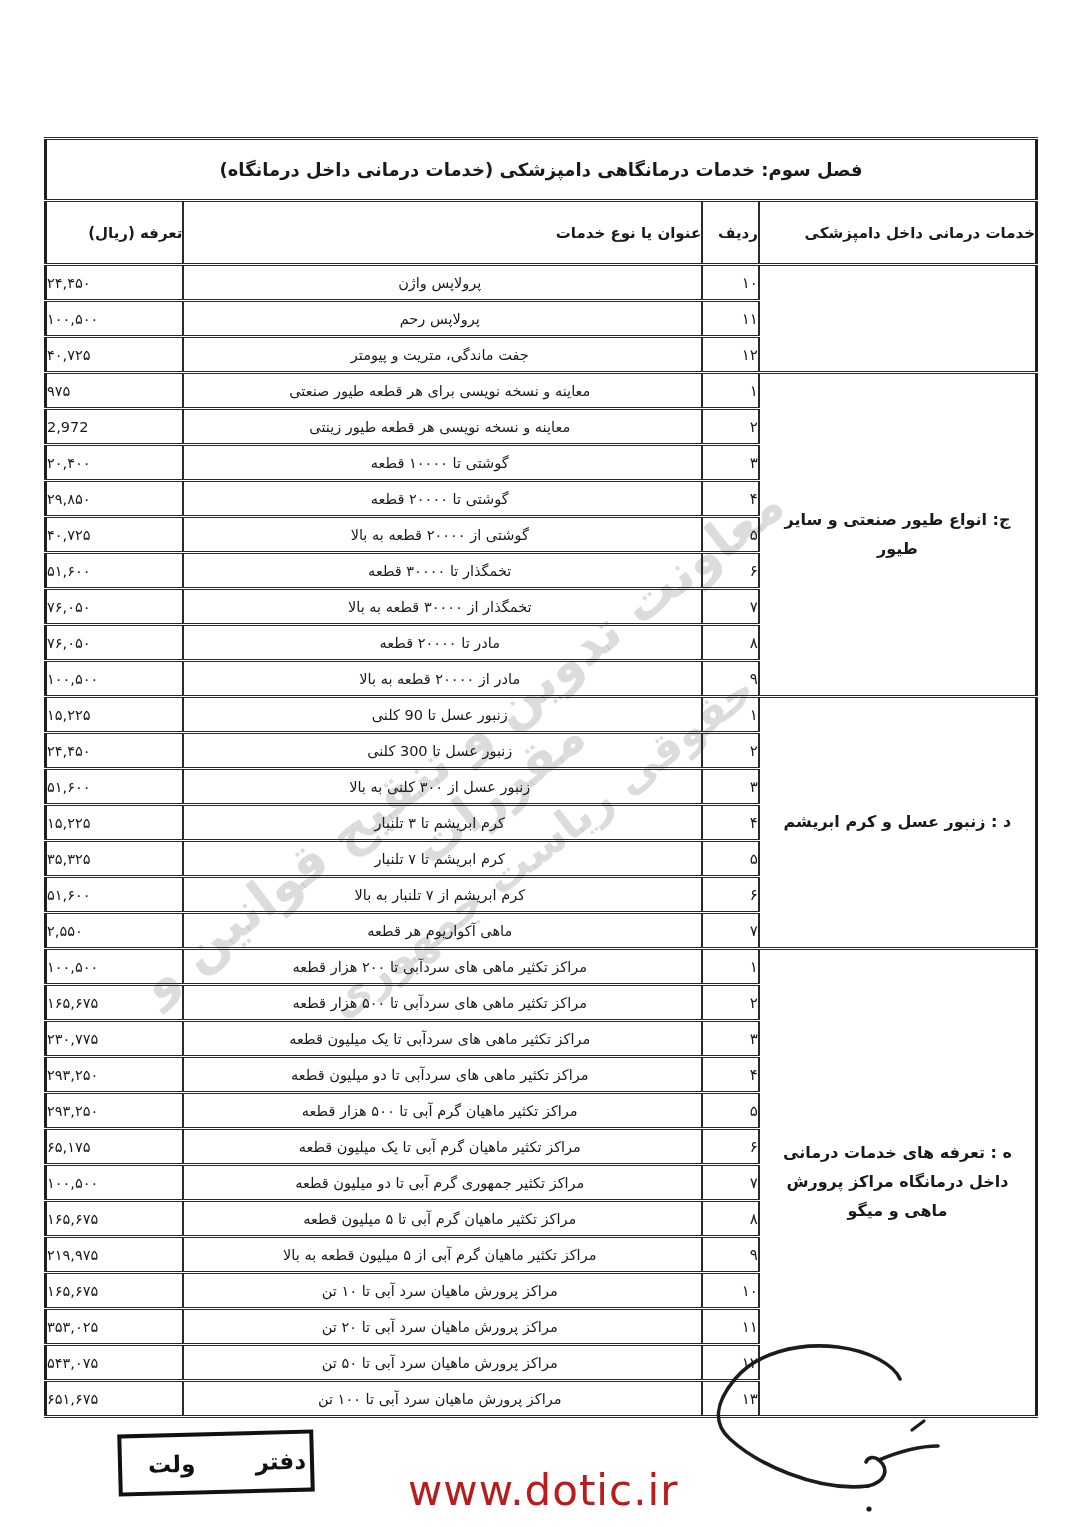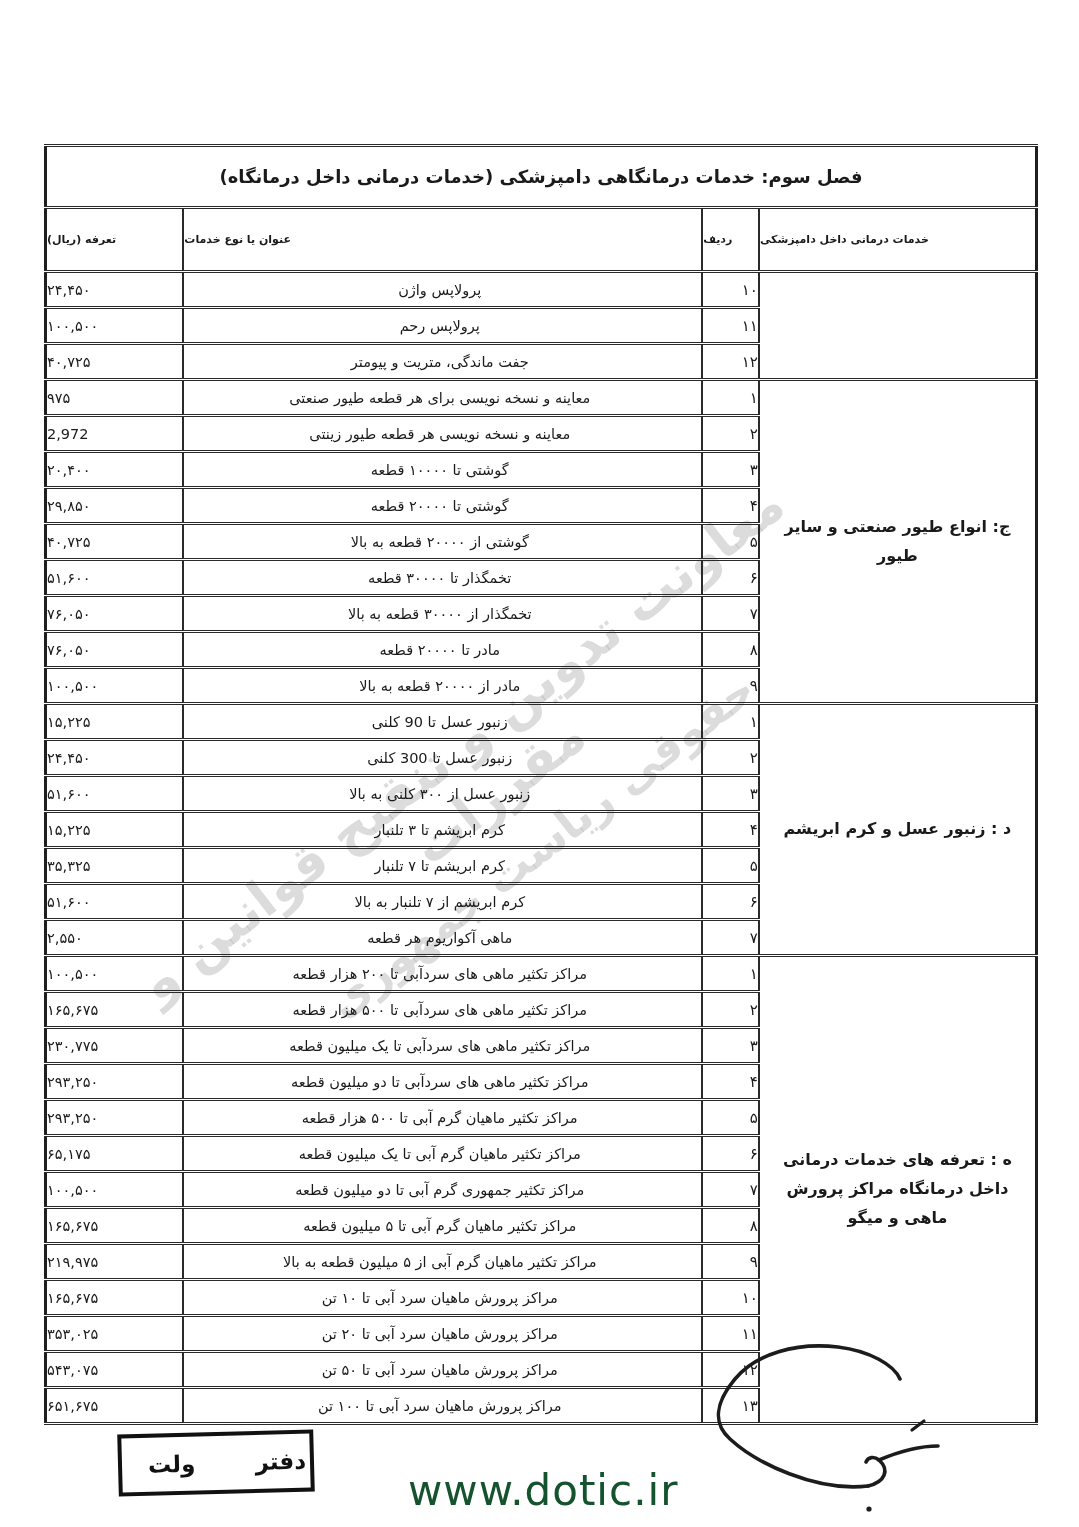--- a/index.html
+++ b/index.html
@@ -27,21 +27,21 @@
     pointer-events: none;
     direction: rtl;
   }
   .watermark .wm-line1 { font-size: 52px; letter-spacing: 2px; }
   .watermark .wm-line2 { font-size: 44px; margin-top: 14px; }
 
   
   .table-wrap {
     position: absolute;
     left: 44px;
-    top: 144px;
+    top: 137px;
     width: 994px;
   }
   table.tariff {
     width: 100%;
     border-collapse: collapse;
     table-layout: fixed;
     direction: rtl;
   }
   table.tariff col.c-cat    { width: 274px; }
   table.tariff col.c-no     { width: 56px;  }
@@ -59,23 +59,23 @@
   table.tariff { border: 3px solid #1f1f1f; }
 
   .title-row th {
     height: 62px;
     font-size: 18px;
     font-weight: bold;
     text-align: center;
   }
   .head-row th {
     height: 64px;
-    font-size: 11px;
-    font-weight: bold;
-    text-align: left;
+    font-size: 15px;
+    font-weight: bold;
+    text-align: right;
   }
   tr.data-row { height: 36px; }
   td.cell-no {
     font-size: 15px;
   }
   td.cell-service {
     text-align: center;
     font-size: 14.5px;
     padding: 2px 10px 2px 4px;
   }
@@ -109,21 +109,21 @@
     font-size: 23px;
     color: #111;
   }
 
   
   .site-link {
     position: absolute;
     left: 408px;
     top: 1466px;
     font-size: 42px;
-    color: #14532d;
+    color: #b91c1c;
     direction: ltr;
     letter-spacing: 1px;
   }
 
   .signature {
     position: absolute;
     left: 688px;
     top: 1333px;
     pointer-events: none;
   }

